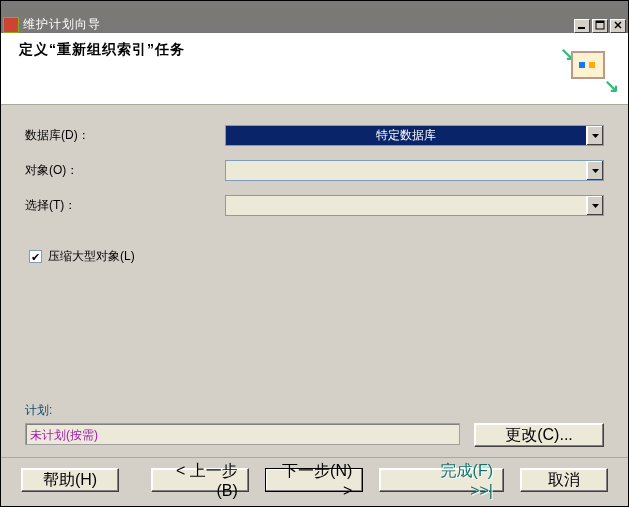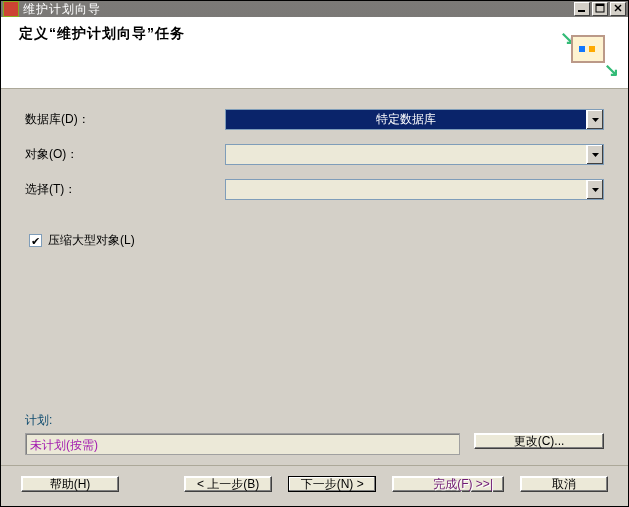--- a/index.html
+++ b/index.html
@@ -7,23 +7,23 @@
     font-family: "Microsoft YaHei", SimSun, Tahoma, sans-serif;
     font-size: 12px;
     background: #d4d0c8;
     width: 629px;
     height: 507px;
     overflow: hidden;
     color: #000;
   }
   .window { width: 629px; height: 507px; border: 1px solid #000; display: flex; flex-direction: column; background:#d4d0c8;}
   .titlebar {
-    height: 16px;
+    height: 32px;
     background: linear-gradient(to bottom, #7c7a77, #7a7876);
-    display: flex; align-items: center; padding: 0 2px;
+    display: flex; align-items: flex-end; padding: 0 2px;
     color: #fff;
   }
   .titlebar .app-icon {
     width: 16px; height: 16px; margin-right: 4px;
     background: #c43; display:inline-block; border:1px solid #8a2;
   }
   .titlebar .title { flex: 1; font-size: 12px; letter-spacing: 1px; }
   .titlebar .win-controls { display: flex; gap: 2px; }
   .win-btn {
     width: 16px; height: 14px;
@@ -87,29 +87,29 @@
   .schedule-block { margin-top: 4px; }
   .schedule-label { color:#0c4a6e; margin-bottom:4px; }
   .schedule-row { display:flex; gap:14px; align-items:stretch;}
   .schedule-input {
     flex:1; height:22px; padding:3px 4px;
     background:#ece9d8; color:#a21caf;
     border:1px solid #a0a0a0;
     box-shadow: inset 1px 1px 0 #808080;
   }
   .btn {
-    height:16px; min-width:88px; padding:0 10px;
+    height:24px; min-width:88px; padding:0 10px;
     background:#ece9d8;
     border:1px solid #fff;
     border-right-color:#404040; border-bottom-color:#404040;
     box-shadow: inset -1px -1px 0 #808080, inset 1px 1px 0 #fff;
-    font-size:12px; font-family:inherit; cursor:default;
+    font-size:16px; font-family:inherit; cursor:default;
     display:flex; align-items:center; justify-content:center;
   }
-  .btn.disabled { color:#701a75; text-shadow:1px 1px 0 #fff;padding-left:40px;}
+  .btn.disabled { color:#0f766e; text-shadow:1px 1px 0 #fff;padding-left:40px;}
   .btn.default-btn { outline:1px solid #000; outline-offset:-1px;}
   .footer {
     border-top:1px solid #aca899;
     padding:10px 20px 14px 20px;
     display:flex; align-items:center; gap:16px;text-align:right;
   }
   .footer .spacer { flex:1;}
   .change-btn { min-width:130px;}
   .body-fill { flex:1; }
 </style>
@@ -136,21 +136,21 @@
         <svg width="10" height="10">
             <line x1="2" y1="2" x2="8" y2="8" stroke="#000" stroke-width="1.5"></line>
             <line x1="8" y1="2" x2="2" y2="8" stroke="#000" stroke-width="1.5"></line>
           </svg>
       </div>
     </div>
   </div>
 
   <div class="header">
     <div class="header-text">
-      <div class="header-title">定义“维护计划向导”任务</div>
+      <div class="header-title">定义“重新组织索引”任务</div>
     </div>
     <div class="header-icon">
       <span class="arrow-g ag1">↘</span>
       <div class="box"></div>
       <div class="dot d1"></div>
       <div class="dot d2"></div>
       <span class="arrow-g ag2">↘</span>
     </div>
   </div>
 

